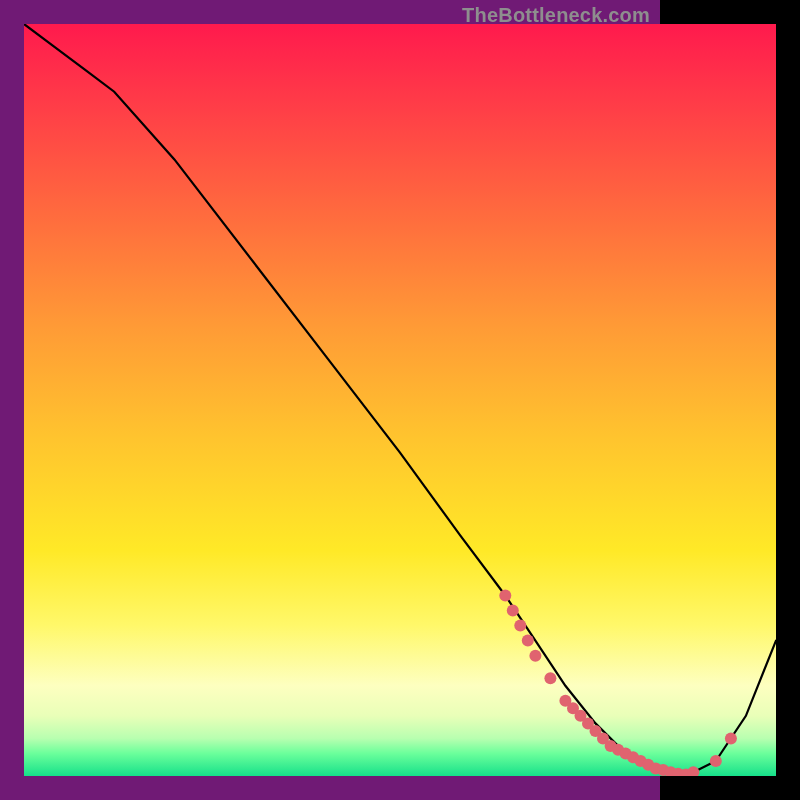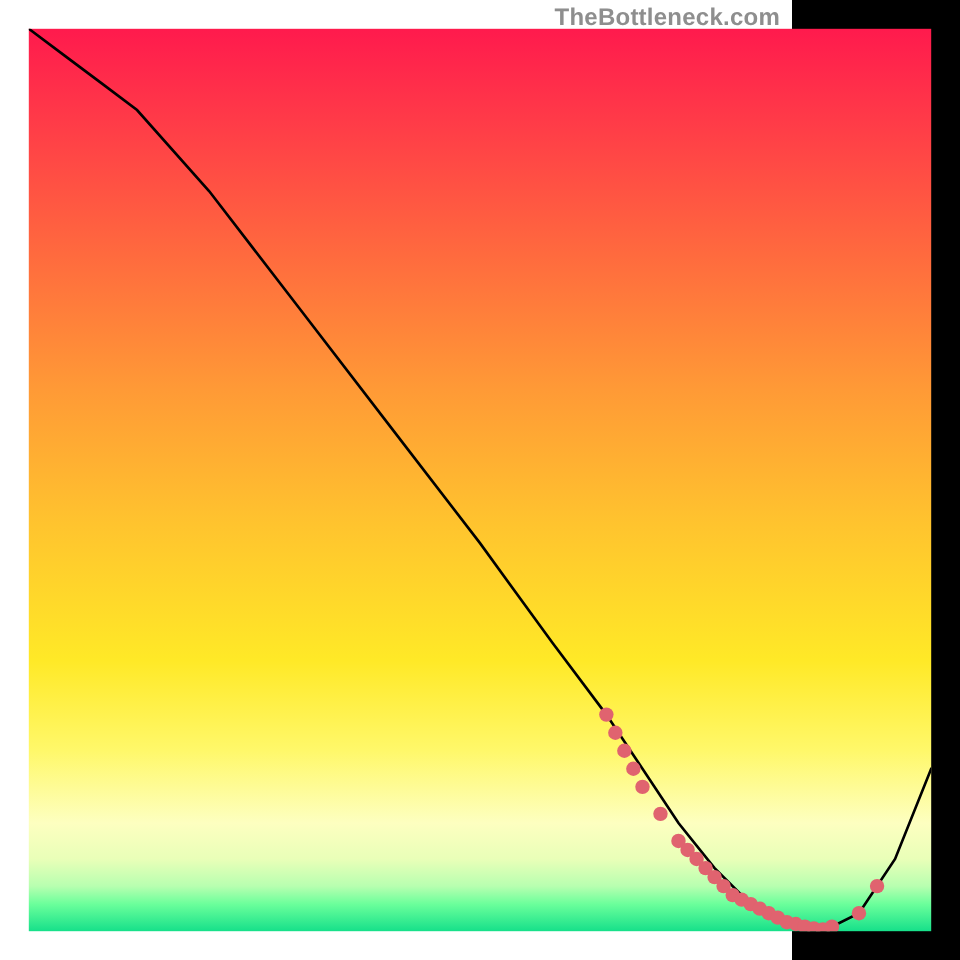--- a/index.html
+++ b/index.html
@@ -8,21 +8,21 @@
     width: 800px;
     height: 800px;
     background: #000;
     overflow: hidden;
     font-family: Arial, Helvetica, sans-serif;
   }
   .stage {
     position: relative;
     width: 660px;
     height: 800px;
-    background: #ffffff;
+    background: #701a75;
   }
   .plot {
     position: absolute;
     left: 24px;
     top: 24px;
     width: 752px;
     height: 752px;
     
     background: linear-gradient(
       to bottom,

